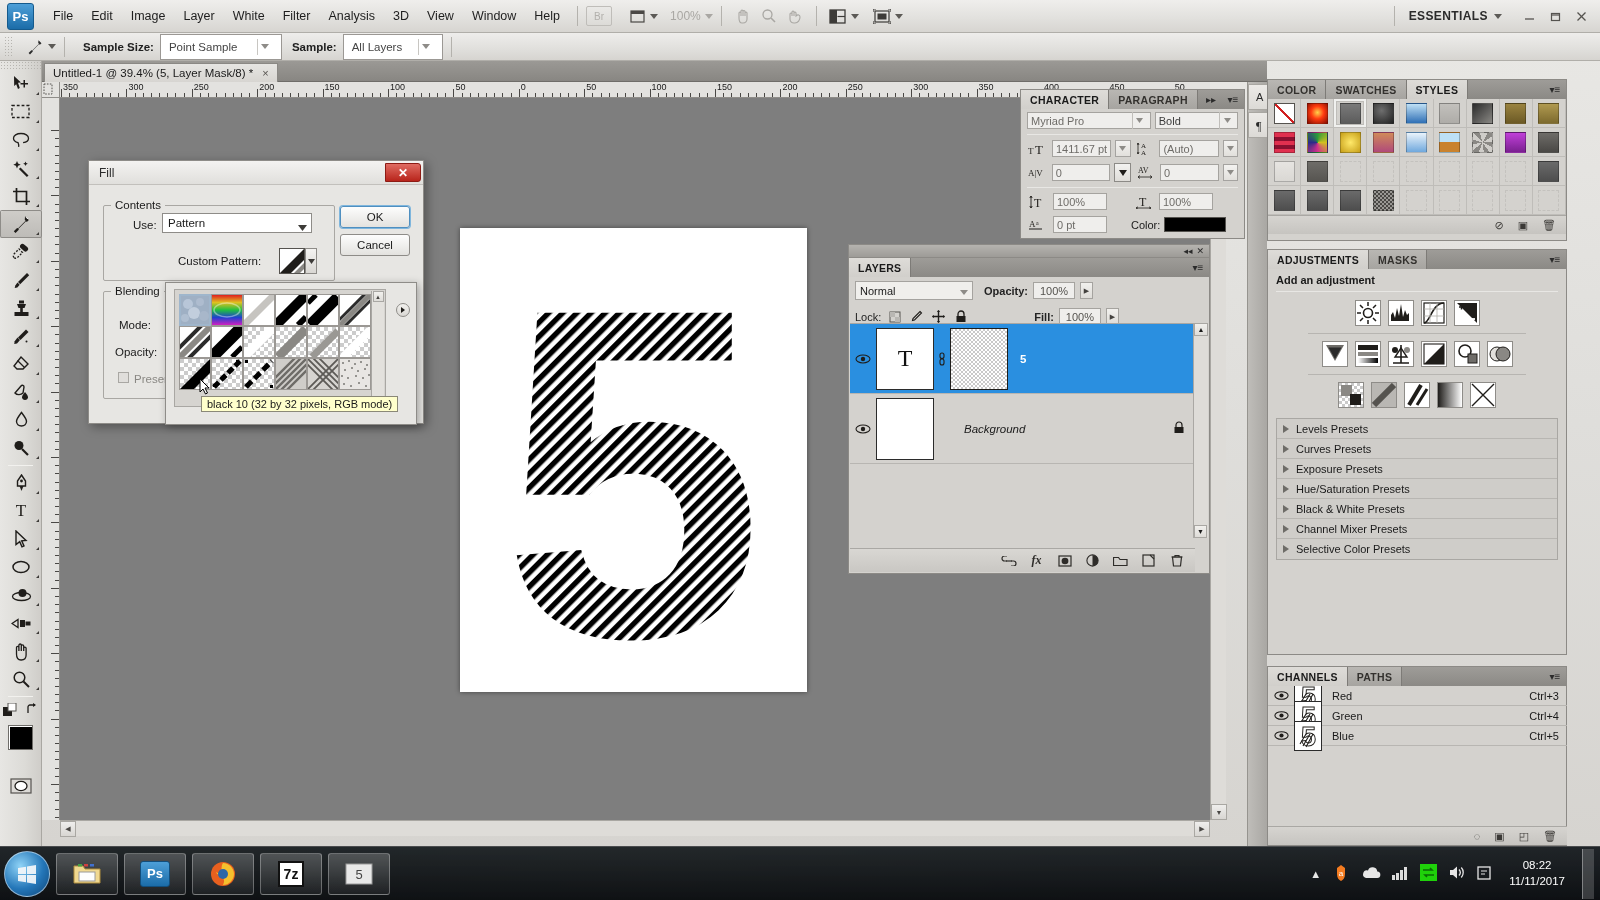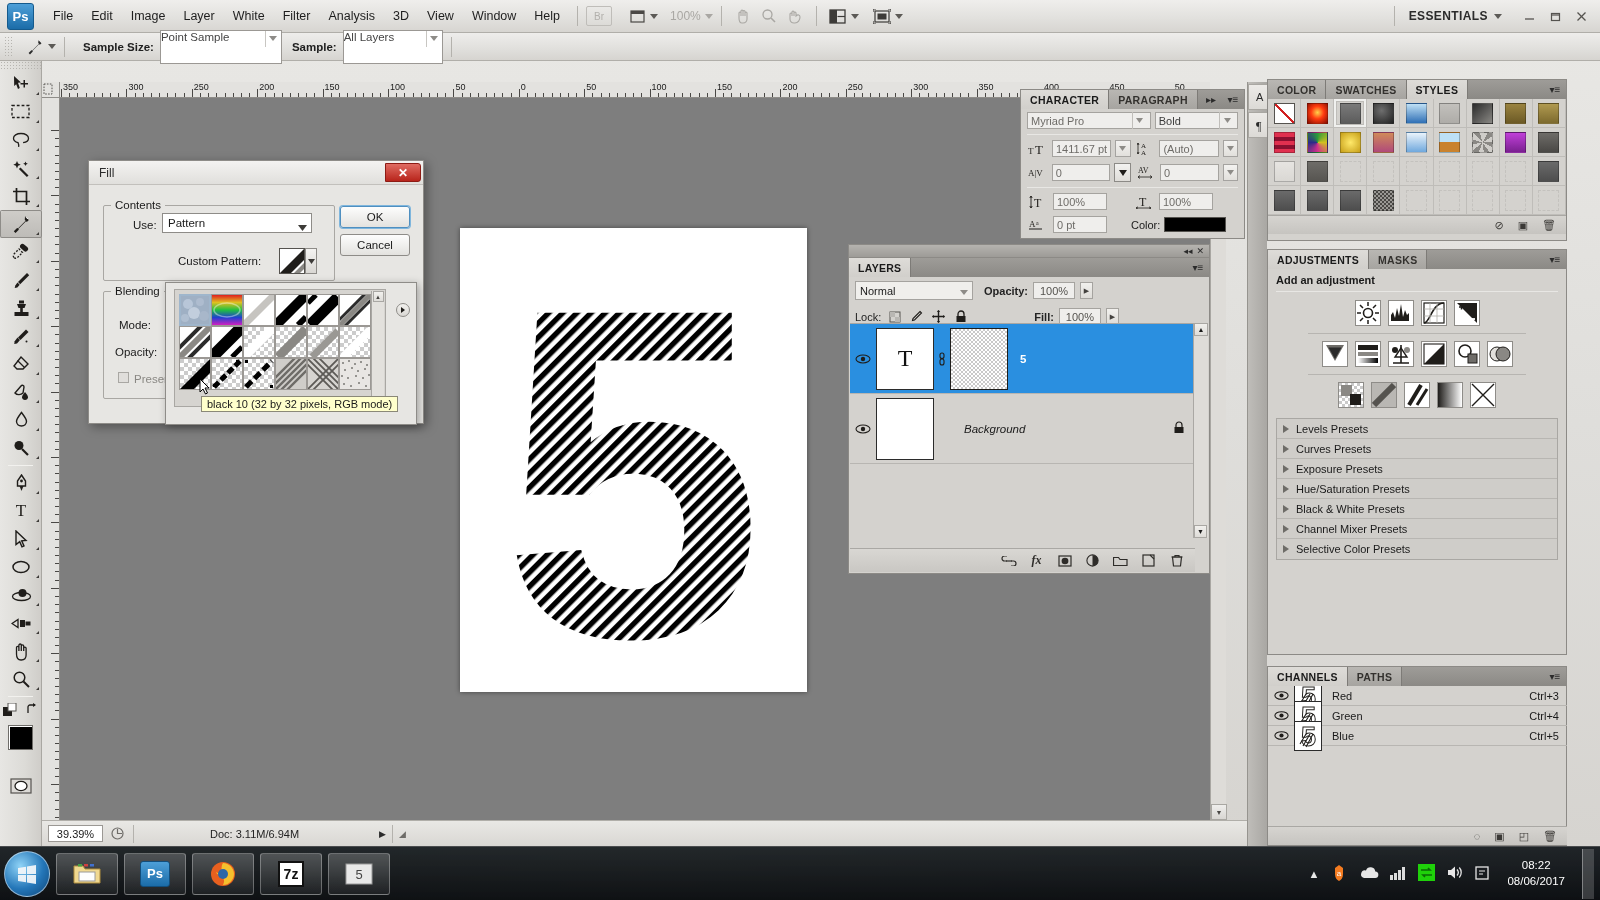--- a/index.html
+++ b/index.html
@@ -37,22 +37,22 @@
           font-size:13px; color:#55534f; }
 
   
   .optbar { position:absolute; left:0; top:33px; width:1600px; height:28px;
             background:linear-gradient(#eeedeb,#e0dfdc 60%,#d6d4d0);
             border-bottom:1px solid #b0aea9; display:flex; align-items:center; }
   .grip { width:10px; height:22px; margin-left:4px;
           background-image:radial-gradient(#b6b4af 40%, transparent 41%);
           background-size:3px 3px; }
   .opt-lbl { font-size:11.5px; color:#202020; margin:0 6px 0 10px; font-weight:bold;}
-  .opt-field { height:34px; background:#fff; border:1px solid #9b9894; display:flex;
-               font-size:11.5px; color:#444; padding:0 0; }
+  .opt-field { height:26px; background:#fff; border:1px solid #9b9894; display:flex;
+               align-items:center; font-size:11.5px; color:#444; padding:0 8px; }
   .opt-field .v { flex:1; }
   .opt-drop { width:16px; height:16px; display:flex; align-items:center; justify-content:center;
               border-left:1px solid #c8c6c2; }
 
   
   .toolbox { position:absolute; left:0; top:61px; width:42px; height:785px;
              background:linear-gradient(90deg,#e7e6e3,#dcdbd7 60%,#cfcdc9);
              border-right:1px solid #a9a7a2; }
   .tb-grip { height:9px; background-image:radial-gradient(#b6b4af 40%, transparent 41%);
              background-size:3px 3px; }
@@ -566,20 +566,26 @@
       <div class="sw-fg"></div>
     </div>
     <div class="qmask">
       <svg width="22" height="16" viewBox="0 0 22 16">
           <rect x="1" y="1" width="20" height="14" fill="#dcdad6" stroke="#55534f" stroke-width="1.2"></rect>
           <ellipse cx="11" cy="8" rx="6" ry="4.6" fill="#fff" stroke="#1f1d1a" stroke-width="1.3"></ellipse>
         </svg>
     </div>
   </div>
 
+  <div class="doctab-bar">
+    <div class="doctab">
+      <span>Untitled-1 @ 39.4% (5, Layer Mask/8) *</span>
+      <span class="x">×</span>
+    </div>
+  </div>
 
   <div class="rul-corner">
     <svg width="17" height="15" viewBox="0 0 17 15">
         <rect x="2" y="2" width="8" height="10" fill="none" stroke="#55534f" stroke-width="1" stroke-dasharray="1.6 1.3"></rect>
       </svg>
   </div>
   <div class="rul-h" id="ruler-h">
       <div class="rtick maj" style="left: 1px;"></div>
       <div class="rlab" style="left: 3px;">350</div>
       <div class="rtick min" style="left: 9.175px;"></div>
@@ -845,34 +851,20 @@
 
   <div class="scroll-v">
     <div class="sb-btn">▲</div>
     <div style="position:absolute;bottom:0;left:0;" class="sb-btn">▼</div>
   </div>
   <div class="scroll-h">
     <div class="sb-btn">◀</div>
     <div style="position:absolute;right:0;top:0;" class="sb-btn">▶</div>
   </div>
 
-  <div class="statusbar">
-    <div class="zoombox">39.39%</div>
-    <div style="width:20px;display:flex;align-items:center;justify-content:center;margin-left:4px;">
-      <svg width="13" height="13" viewBox="0 0 13 13">
-          <circle cx="6.5" cy="6.5" r="5.5" fill="none" stroke="#6e6c68" stroke-width="1.2"></circle>
-          <path d="M6.5 2v4.5H11" fill="none" stroke="#6e6c68" stroke-width="1.2"></path>
-        </svg>
-    </div>
-    <div class="st-sep"></div>
-    <div class="doc-info" style="margin-left:62px;">Doc: 3.11M/6.94M</div>
-    <div style="margin-left:72px;font-size:9px;color:#2b2b2b;">▶</div>
-    <div class="st-sep"></div>
-    <div style="font-size:9px;color:#6e6c68;">◢</div>
-  </div>
 
   <div class="panel" id="character-panel">
     <div class="panel-tabs">
       <div class="ptab active">CHARACTER</div>
       <div class="ptab">PARAGRAPH</div>
       <div class="ptab-fill"></div>
       <div class="ptab-menu">▸▸</div>
       <div class="ptab-menu">▾≡</div>
     </div>
     <div class="cp-row">
@@ -1878,17 +1870,17 @@
         </svg>
     </div>
     <div>
       <svg width="16" height="16" viewBox="0 0 16 16">
           <rect x="2" y="2" width="12" height="12" fill="none" stroke="#e6e6e6" stroke-width="1.3"></rect>
           <path d="M5 6h6M5 9h4" stroke="#e6e6e6" stroke-width="1.1"></path>
         </svg>
     </div>
     <div class="clock">
       <div>08:22</div>
-      <div>08/06/2017</div>
+      <div>11/11/2017</div>
     </div>
     <div class="show-desk"></div>
   </div>
 </div>
 
 </body></html>

